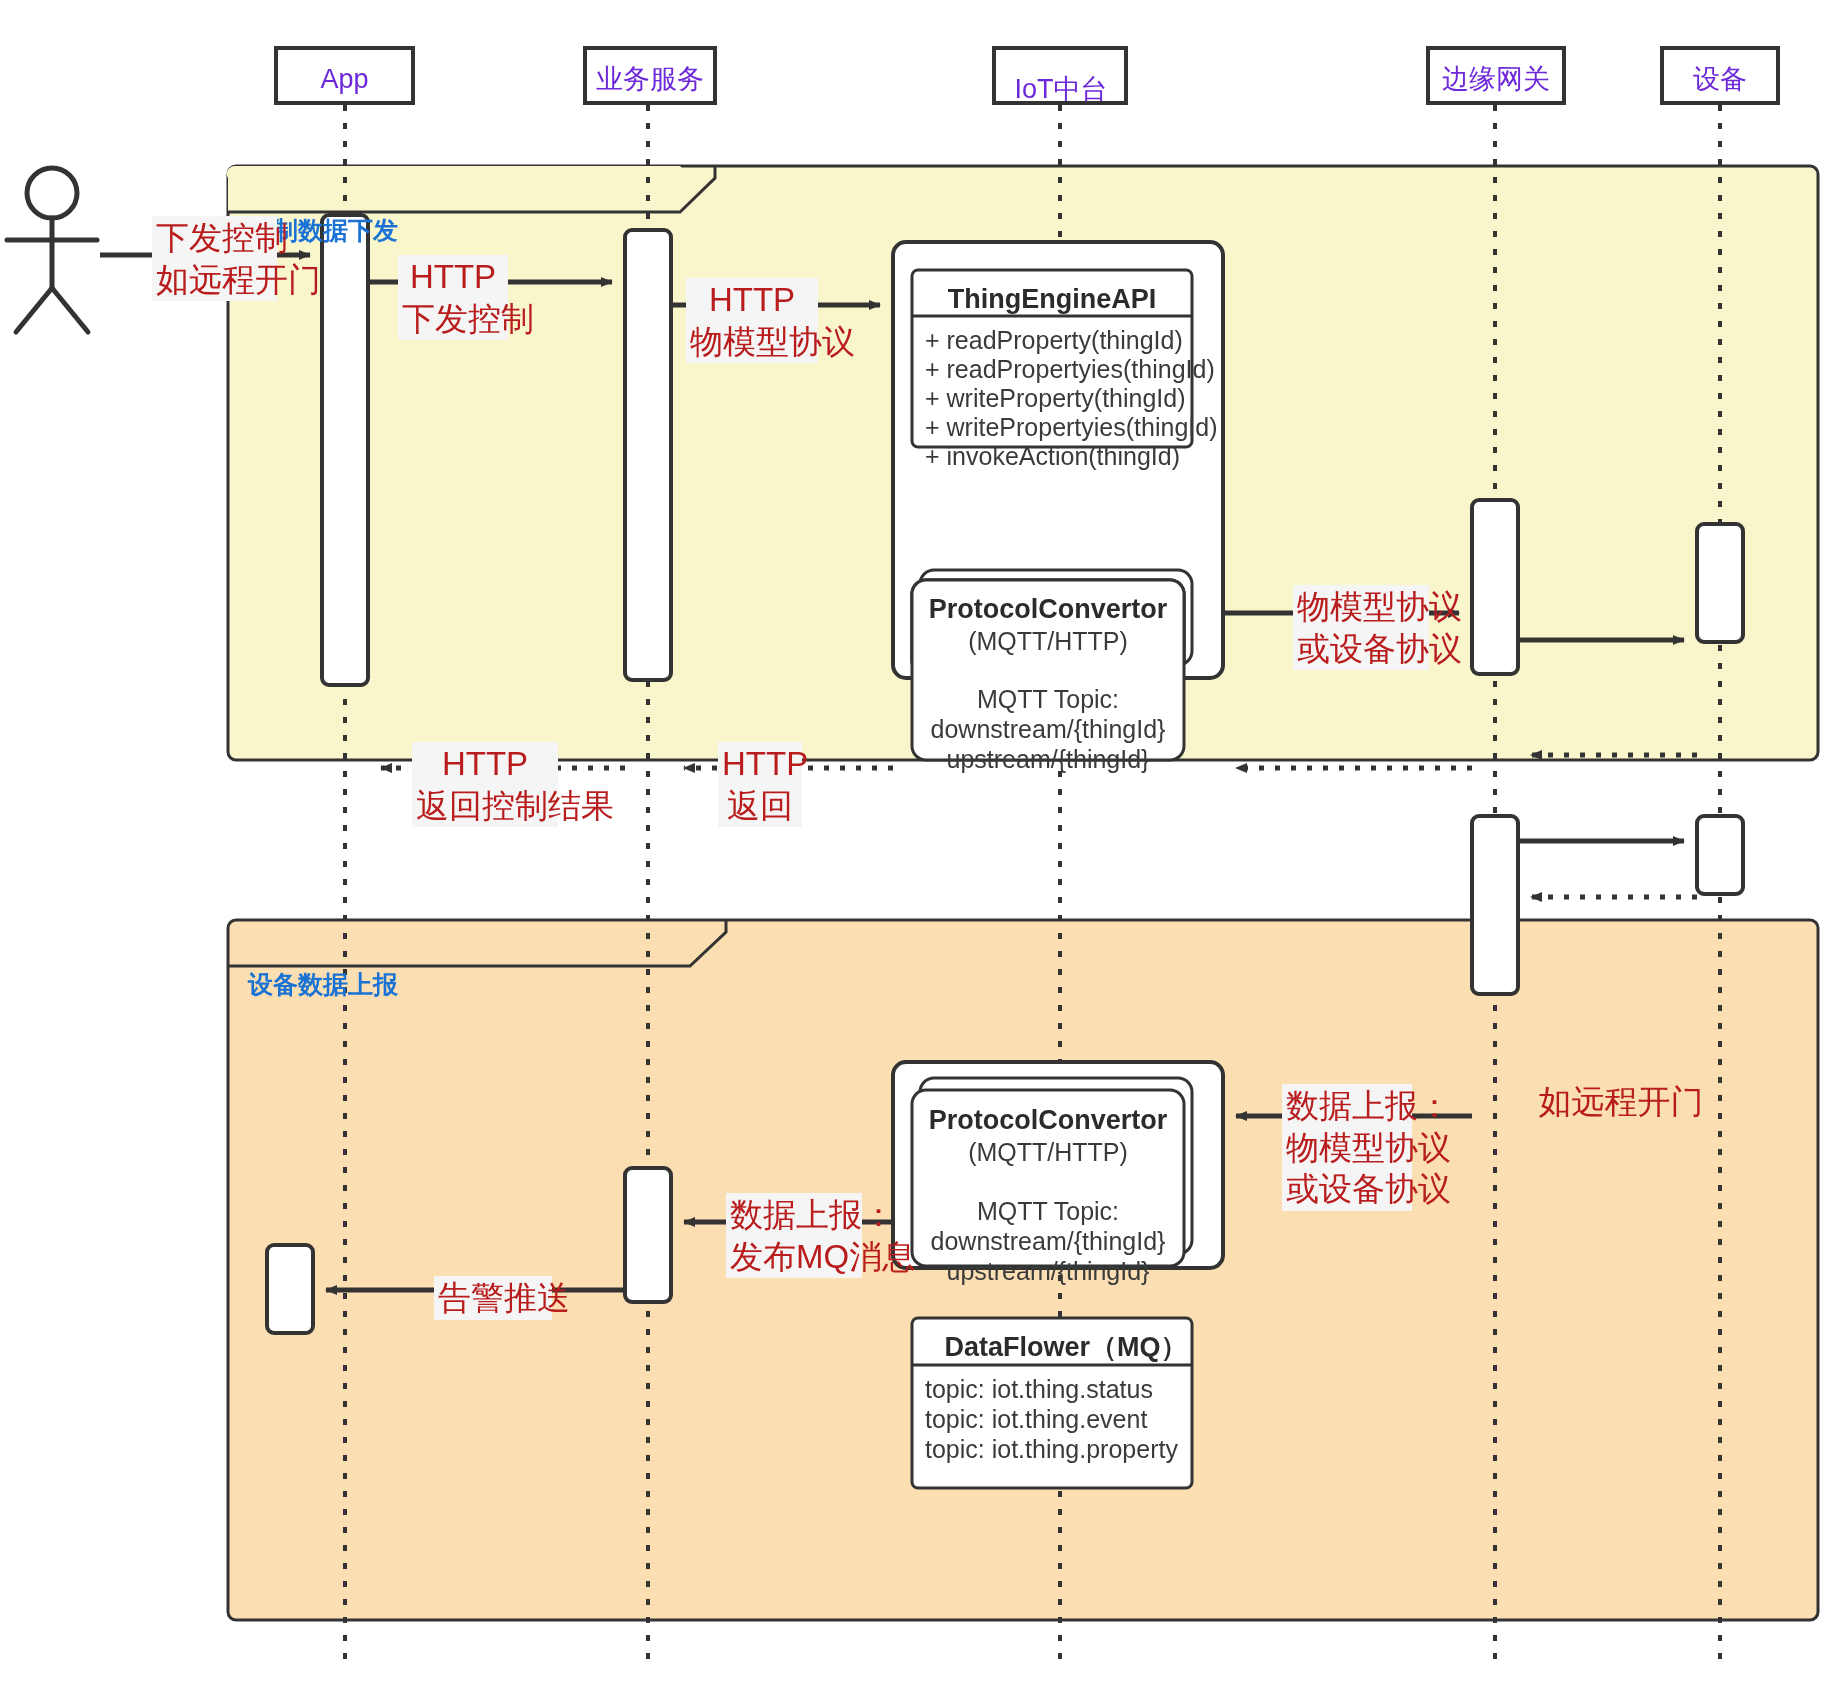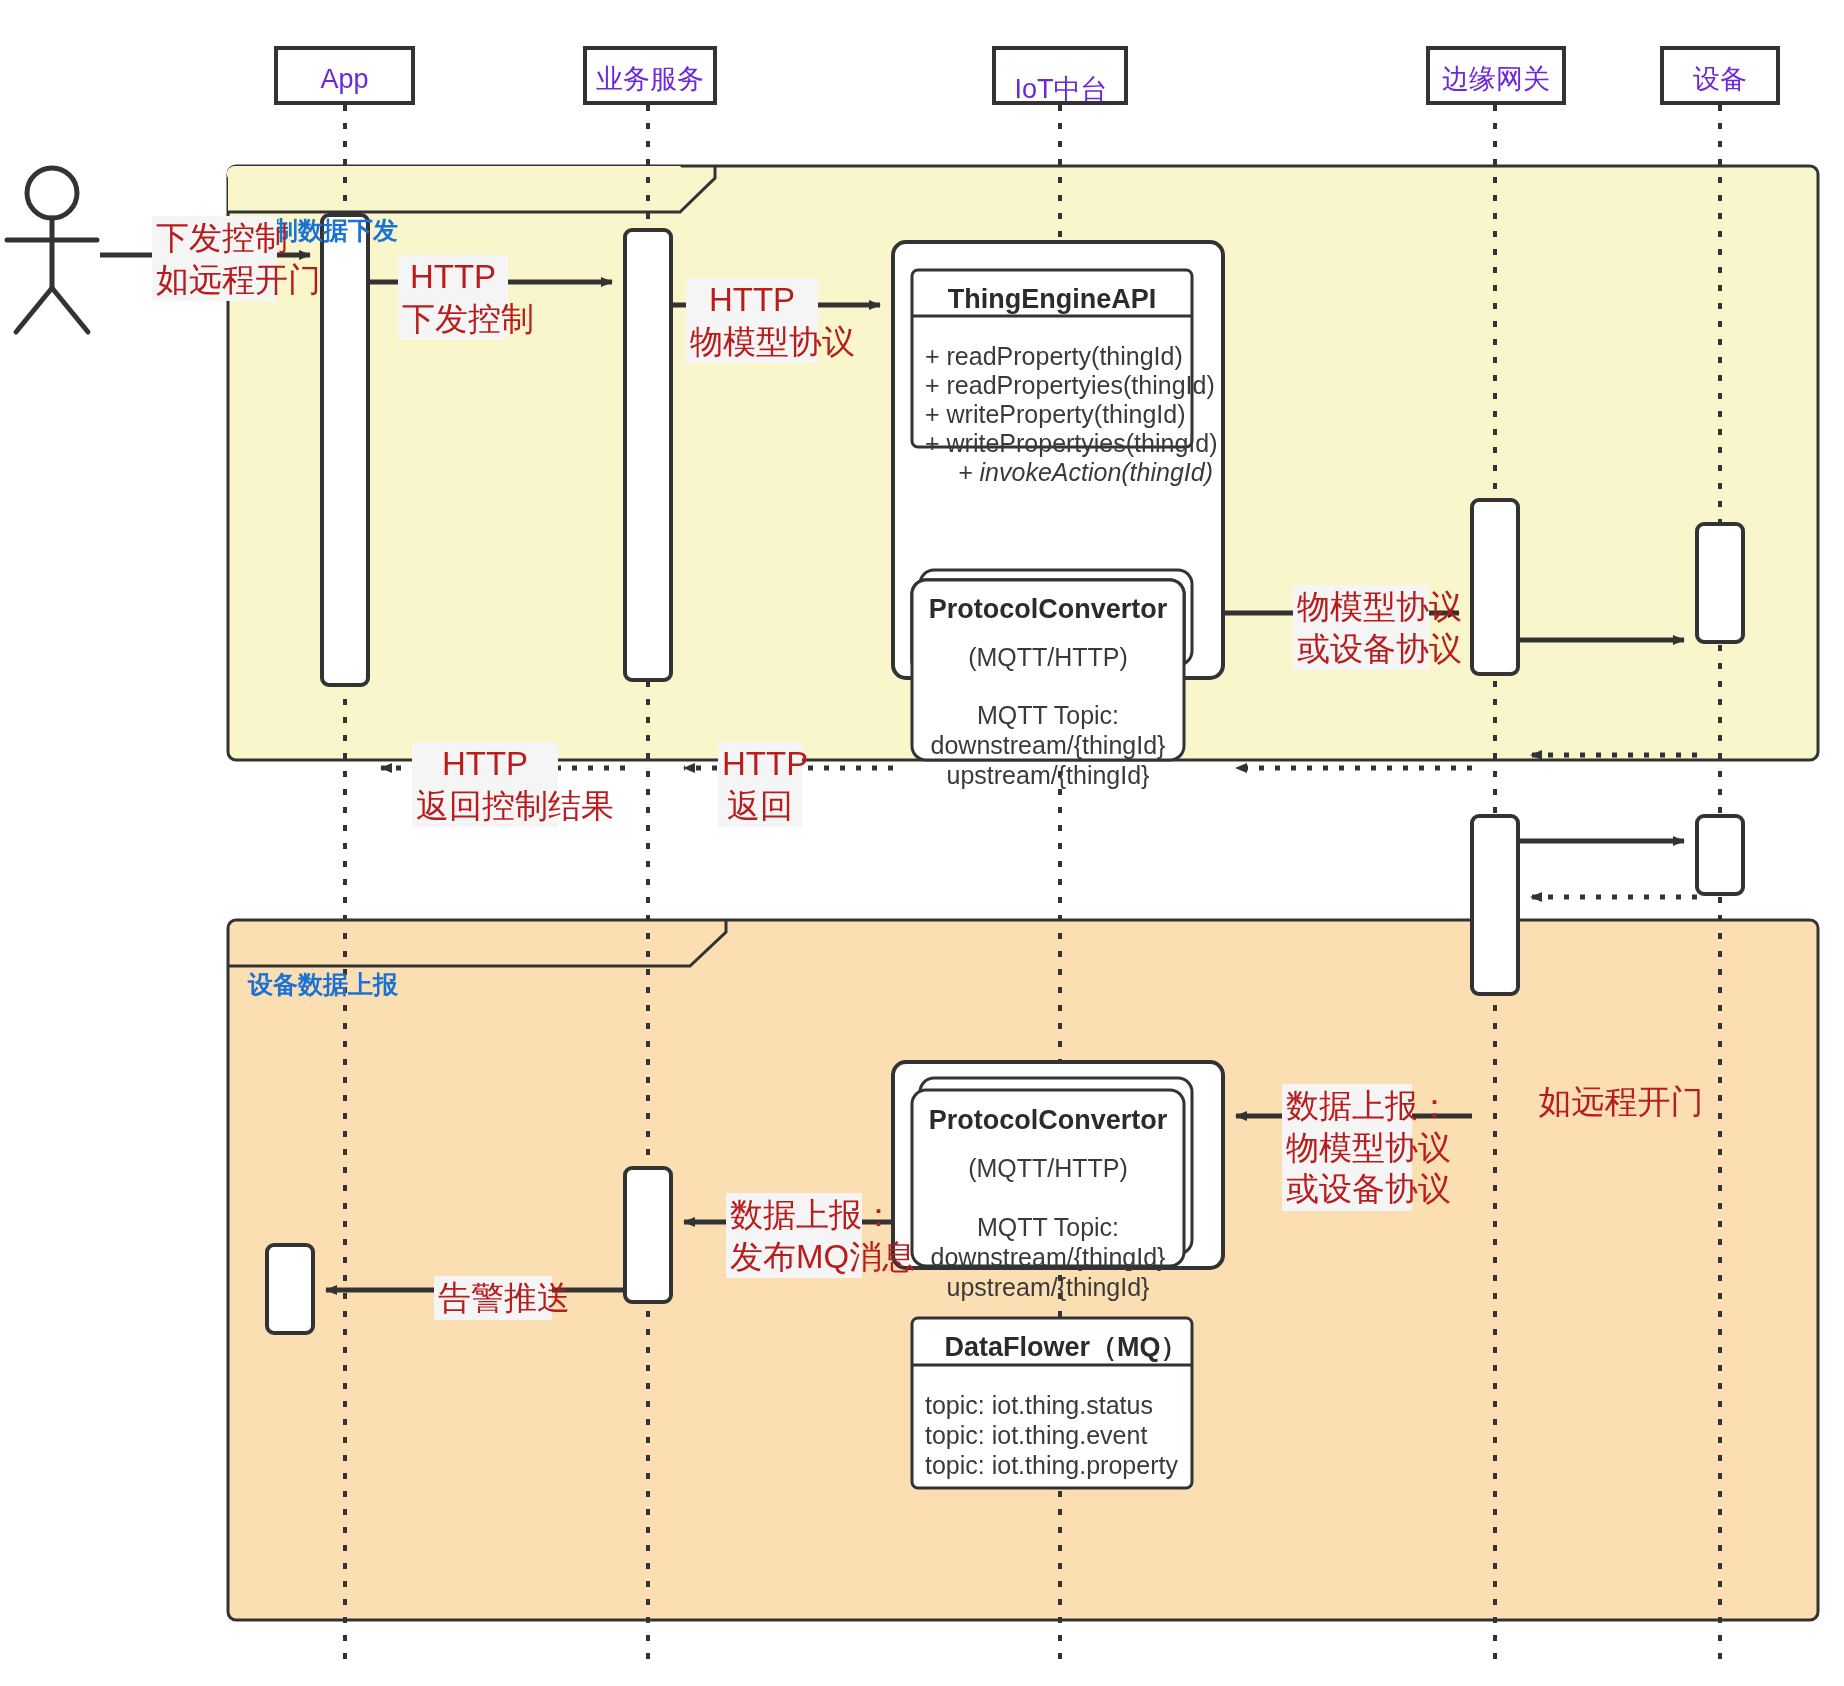--- a/index.html
+++ b/index.html
@@ -8,21 +8,21 @@
   #stage{position:relative;width:1844px;height:1686px;overflow:hidden;background:#fff;}
   svg#canvas{position:absolute;left:0;top:0;width:1844px;height:1686px;}
 
   
   .lbl{position:absolute;box-sizing:border-box;color:#333333;line-height:1.26;text-align:center;white-space:pre;}
   .lifeline-title{font-size:27px;color:#6d28d9;}
   .frag-title{font-size:25px;font-weight:bold;color:#1a73d4;text-align:left;white-space:nowrap;margin-top:39px;}
   .msg{font-size:33px;background:#f5f5f5;color:#b91c1c;padding:1px 4px;}
   .msg.nobg{background:transparent;}
   .boxtitle{font-size:27px;font-weight:bold;color:#2b2b2b;}
-  .boxline{font-size:25px;color:#3a3a3a;text-align:center;margin-top:16px;}
+  .boxline{font-size:25px;color:#3a3a3a;text-align:center;}
   .boxline.left{text-align:left;}
 </style>
 </head>
 <body>
 
 <div id="stage">
 
   <svg id="canvas" viewBox="0 0 1844 1686">
     <defs>
       <marker id="arrowSolid" markerWidth="13" markerHeight="13" refX="11" refY="5" orient="auto" markerUnits="userSpaceOnUse">
@@ -146,21 +146,21 @@
   <div class="lbl lifeline-title" style="left:1662px;top:62px;width:116px;">设备</div>
 
   <div class="lbl frag-title" style="left:248px;top:176px;">控制数据下发</div>
   <div class="lbl frag-title" style="left:248px;top:930px;">设备数据上报</div>
 
   <div class="lbl boxtitle" style="left:912px;top:282px;width:280px;">ThingEngineAPI</div>
   <div class="lbl boxline left" style="left:925px;top:325px;width:270px;">+ readProperty(thingId)</div>
   <div class="lbl boxline left" style="left:925px;top:354px;width:270px;">+ readPropertyies(thingId)</div>
   <div class="lbl boxline left" style="left:925px;top:383px;width:270px;">+ writeProperty(thingId)</div>
   <div class="lbl boxline left" style="left:925px;top:412px;width:270px;">+ writePropertyies(thingId)</div>
-  <div class="lbl boxline left" style="left:958px;top:441px;width:270px;font-style:italic;">+ invokeAction(thingId)</div>
+  <div class="lbl boxline left" style="left:925px;top:441px;width:270px;">+ invokeAction(thingId)</div>
 
   <div class="lbl boxtitle" style="left:912px;top:592px;width:272px;">ProtocolConvertor</div>
   <div class="lbl boxline" style="left:912px;top:626px;width:272px;">(MQTT/HTTP)</div>
   <div class="lbl boxline" style="left:912px;top:684px;width:272px;">MQTT Topic:</div>
   <div class="lbl boxline" style="left:912px;top:714px;width:272px;">downstream/{thingId}</div>
   <div class="lbl boxline" style="left:912px;top:744px;width:272px;">upstream/{thingId}</div>
 
   <div class="lbl boxtitle" style="left:912px;top:1103px;width:272px;">ProtocolConvertor</div>
   <div class="lbl boxline" style="left:912px;top:1137px;width:272px;">(MQTT/HTTP)</div>
   <div class="lbl boxline" style="left:912px;top:1196px;width:272px;">MQTT Topic:</div>

